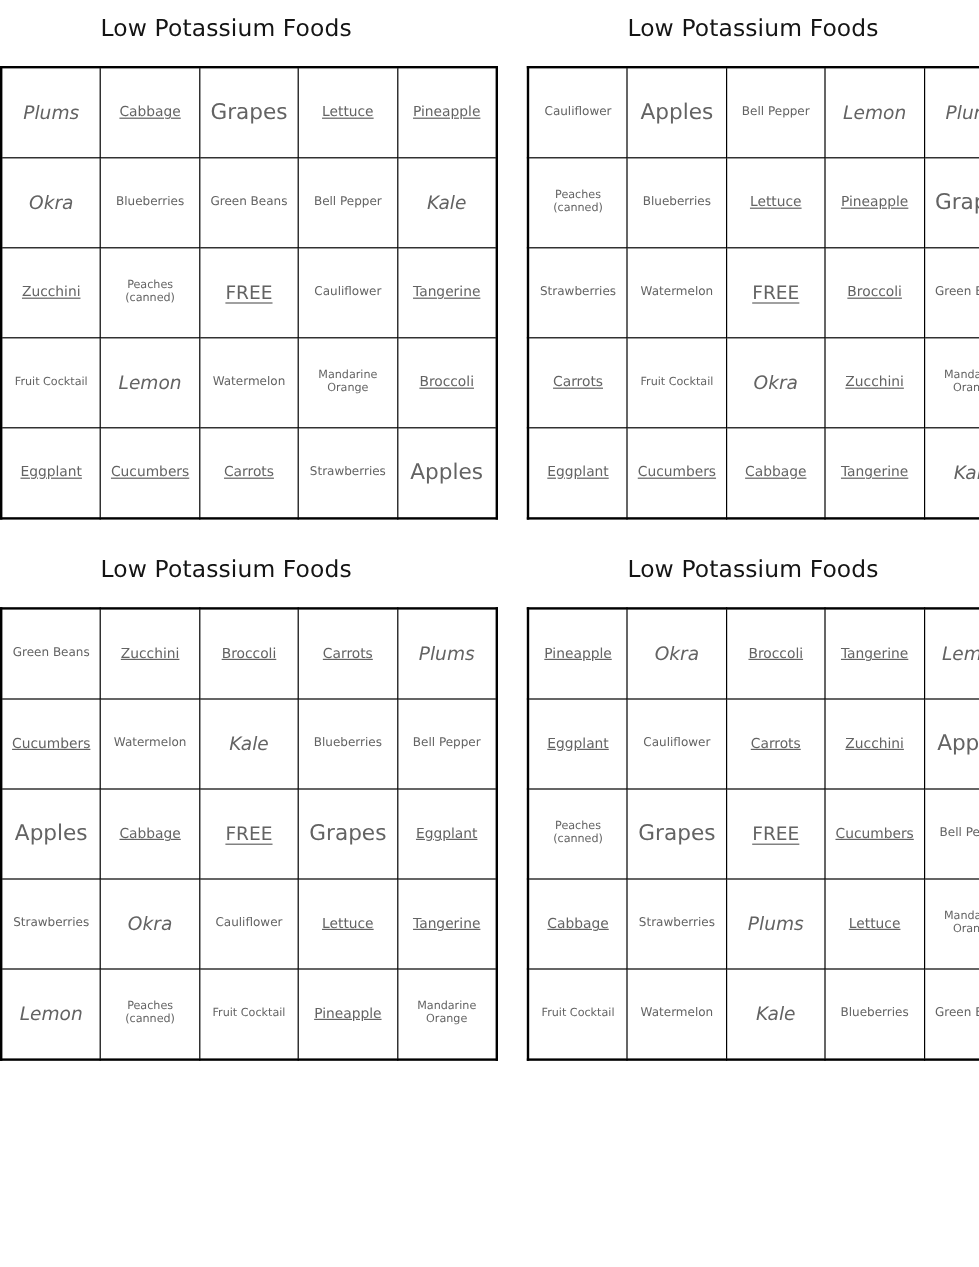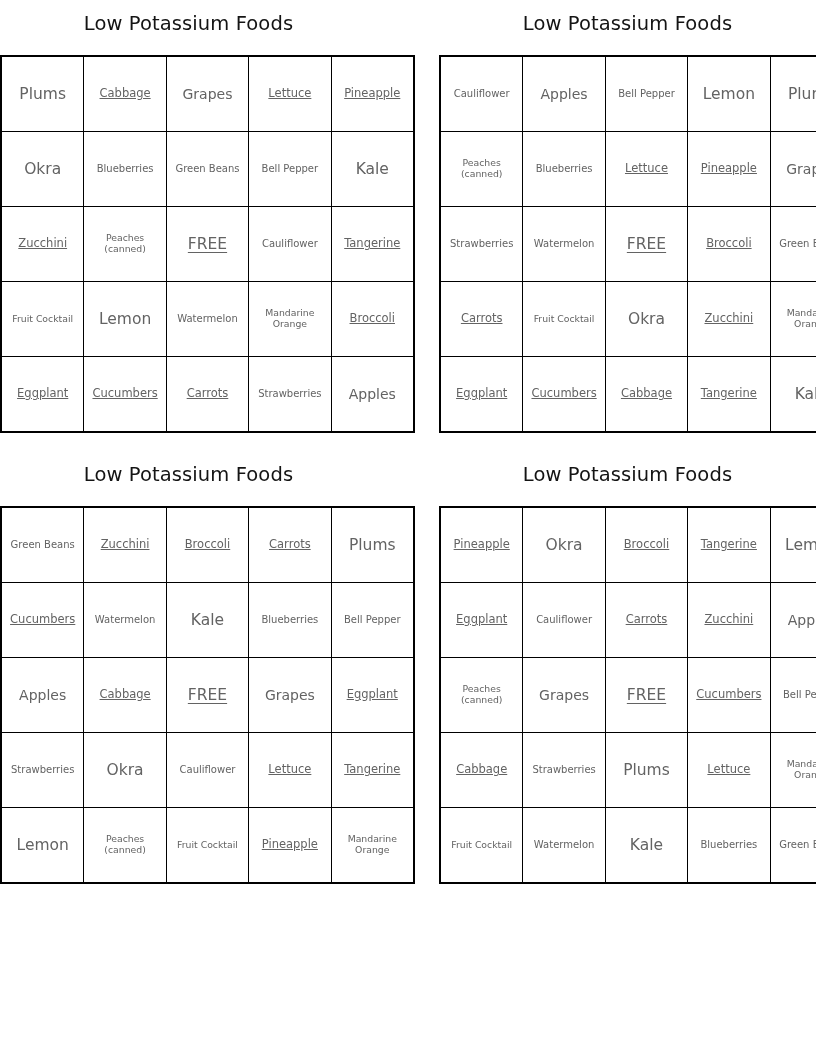--- a/index.html
+++ b/index.html
@@ -57,22 +57,22 @@
     vertical-align: middle;
     color: #636363;
     font-family: "DejaVu Sans", sans-serif;
     font-weight: 400;
     line-height: 1.18;
     word-wrap: break-word;
     overflow: hidden;
   }
 
   
-  .sz-xl  { font-size: 15.5px; }
-  .sz-lg  { font-size: 14px;   }
+  .sz-xl  { font-size: 15.5px; font-style: italic; }
+  .sz-lg  { font-size: 18px;   }
   .sz-md  { font-size: 11.5px; text-decoration: underline; }
   .sz-sm  { font-size: 10px;   }
   .sz-xs  { font-size: 9.3px; margin-left: 24px;  }
 
   .free-cell {
     font-size: 15.5px;
     font-weight: 700;
     text-decoration: underline;
     text-underline-offset: 2.5px;
     color: #555555;

